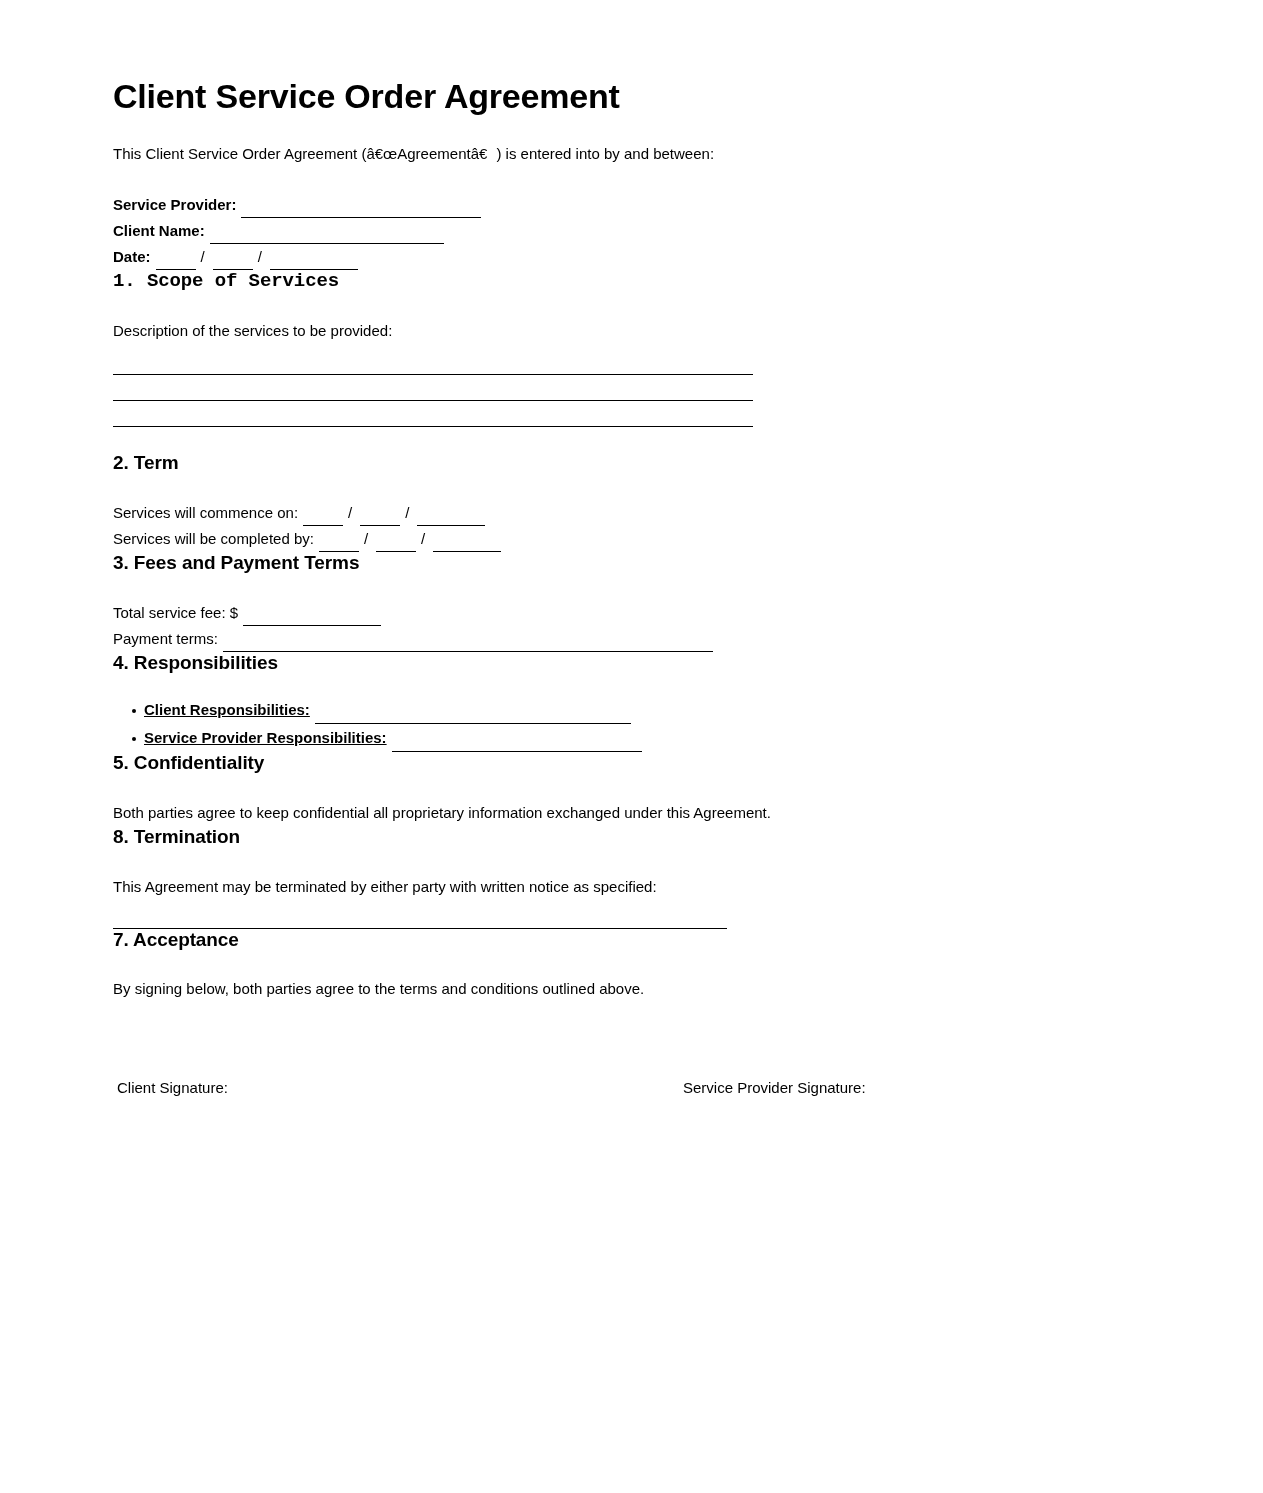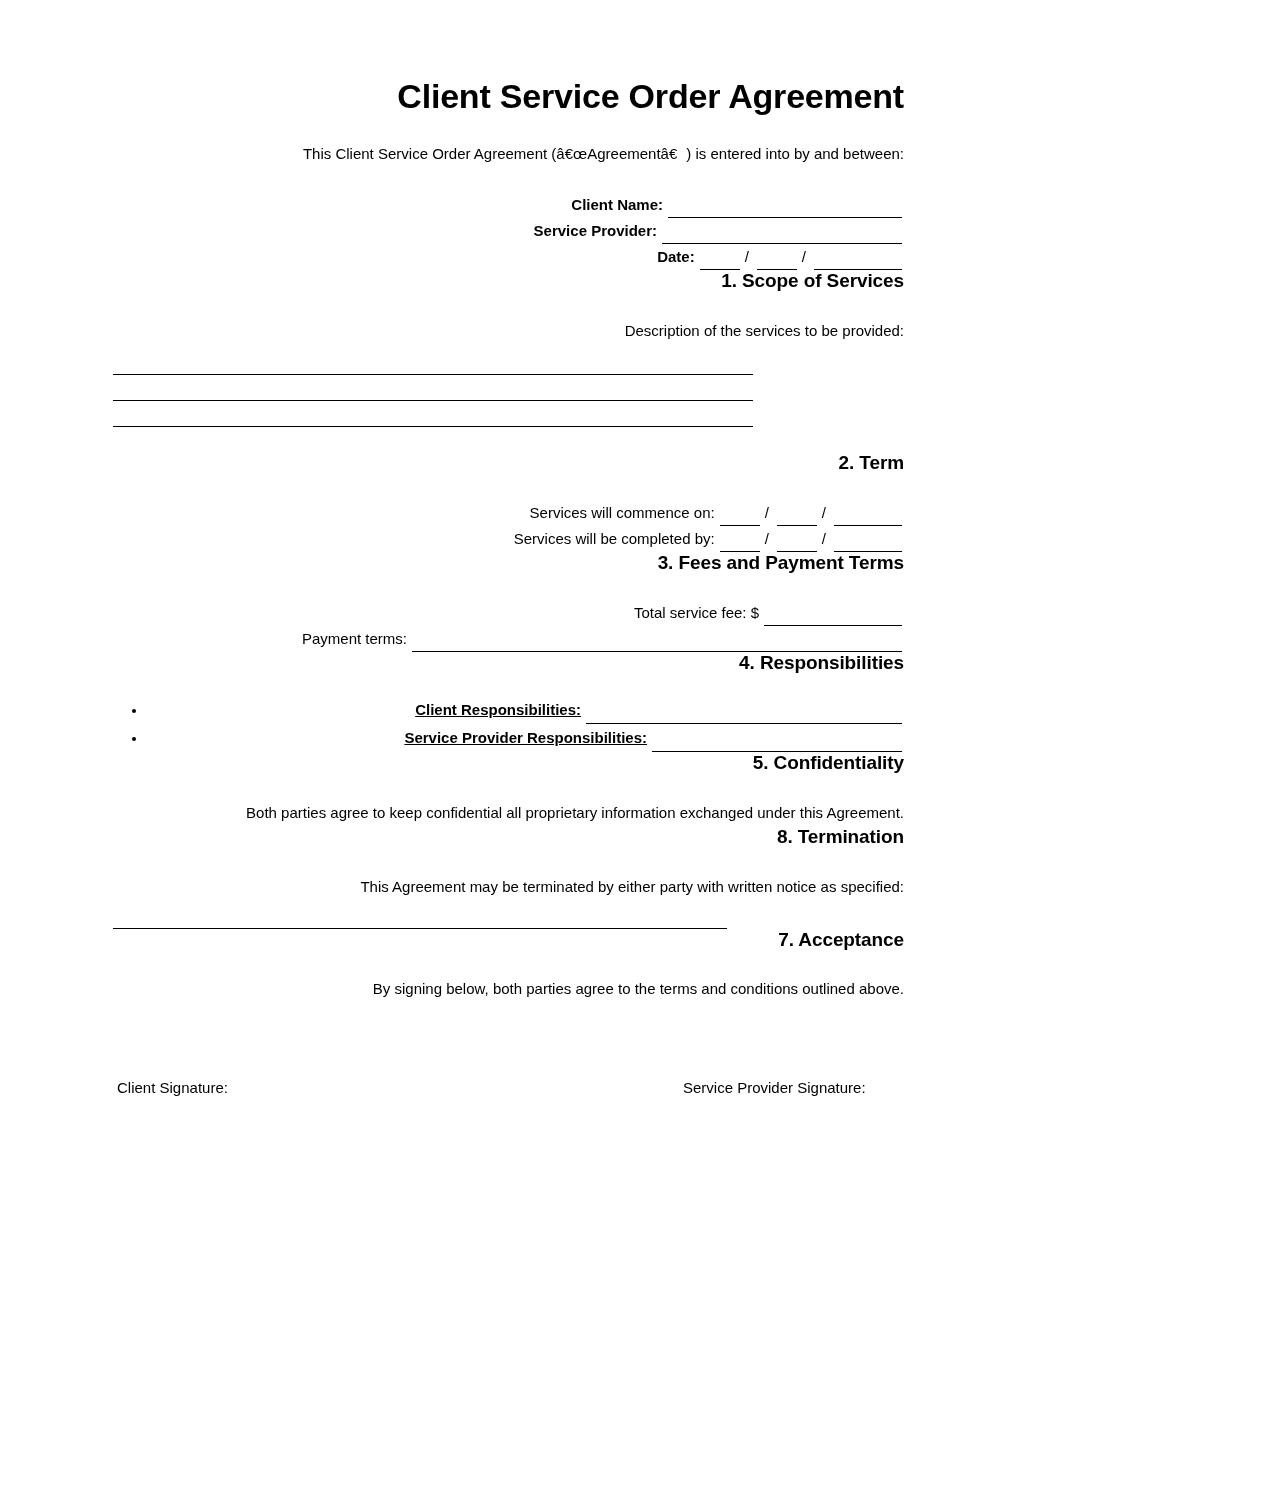--- a/index.html
+++ b/index.html
@@ -14,21 +14,20 @@
     color: #000000;
     overflow: hidden;
   }
   .page {
     position: relative;
     width: 1017px;
     height: 1493px;
     background: #ffffff;
     box-sizing: border-box;
     padding: 0 113px;
-    text-align: right;
   }
 
   .doc-title {
     font-size: 34px;
     font-weight: bold;
     line-height: 1.1;
     letter-spacing: -0.2px;
     margin: 0;
     padding-top: 78px;
   }
@@ -70,21 +69,21 @@
   }
 
   h2.section {
     font-size: 19px;
     font-weight: bold;
     margin: 0;
     padding: 0;
     line-height: 1.2;
     letter-spacing: -0.1px;
   }
-  .sec-1 { margin-top: 44px; }
+  .sec-1 { margin-top: 44px; font-family: Liberation Mono, monospace; }
   .sec-2 { margin-top: 44px; }
   .sec-3 { margin-top: 45px; }
   .sec-4 { margin-top: 45px; }
   .sec-5 { margin-top: 45px; }
   .sec-6 { margin-top: 46px; }
   .sec-7 { margin-top: 46px; }
 
   .body-text {
     font-size: 15px;
     line-height: 26px;
@@ -169,24 +168,24 @@
 <body>
 
 <div class="page">
 
   <h1 class="doc-title">Client Service Order Agreement</h1>
 
   <div class="intro">This Client Service Order Agreement (â€œAgreementâ€) is entered into by and between:</div>
 
   <div class="party-block">
     <div class="party-line">
-      <span class="lbl">Client Name:</span><span class="blank w-client"></span>
+      <span class="lbl">Service Provider:</span><span class="blank w-provider"></span>
     </div>
     <div class="party-line">
-      <span class="lbl">Service Provider:</span><span class="blank w-provider"></span>
+      <span class="lbl">Client Name:</span><span class="blank w-client"></span>
     </div>
     <div class="party-line">
       <span class="lbl">Date:</span><span class="blank w-dd"></span><span class="slash">/</span><span class="blank w-mm"></span><span class="slash">/</span><span class="blank w-yyyy"></span>
     </div>
   </div>
 
   <h2 class="section sec-1">1. Scope of Services</h2>
   <div class="body-text">Description of the services to be provided:</div>
   <div class="rule-group">
     <div class="rule w-full"></div>

